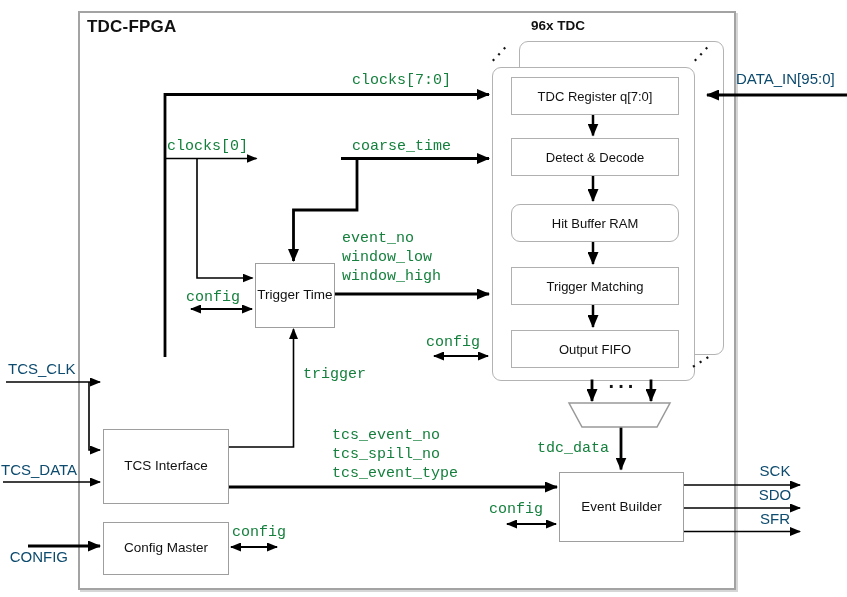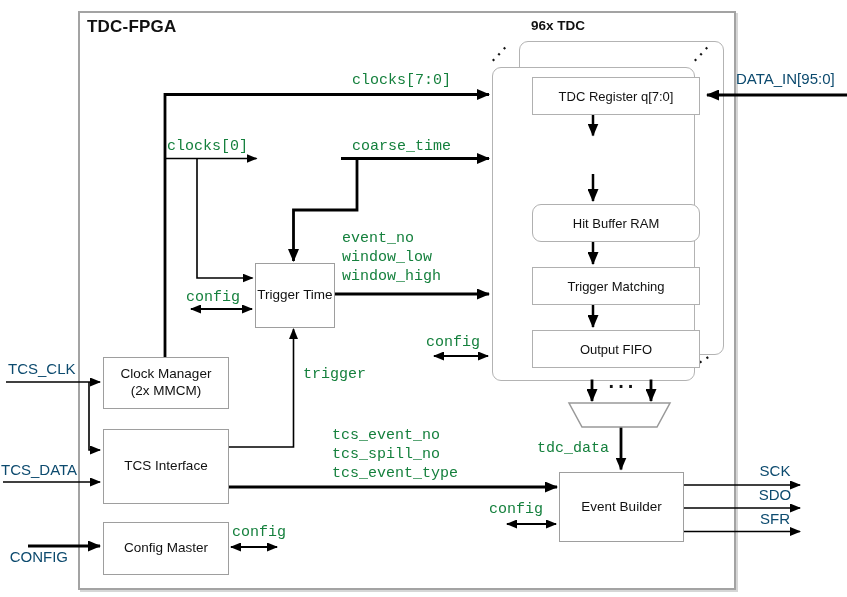--- a/index.html
+++ b/index.html
@@ -12,21 +12,21 @@
   .title{left:87px;top:17px;font-size:17px;font-weight:bold;color:#111;letter-spacing:.2px;}
   .groupLabel{left:531px;top:18px;font-size:13.5px;font-weight:bold;color:#111;}
   
   .card{border:1.5px solid #b3b3b3;border-radius:9px;background:#fff;}
   .cardBack{left:519px;top:41px;width:203px;height:312px;}
   .cardFront{left:492px;top:67px;width:201px;height:312px;}
   
   .box{border:1.4px solid #9e9e9e;background:#fff;color:#111;display:flex;
        align-items:center;justify-content:center;text-align:center;font-size:13.5px;line-height:1.25;}
   .ibox{border:1px solid #b0b0b0;background:#fff;color:#111;display:flex;align-items:center;
-        justify-content:center;text-align:center;font-size:13px;left:511px;width:166px;height:36px;margin-left:21px;}
+        justify-content:center;text-align:center;font-size:13px;left:511px;width:166px;height:36px;}
   .bClockCounter{left:259px;top:131px;width:82px;height:55px;}
   .bTriggerTime{left:255px;top:263px;width:78px;height:63px;}
   .bClockManager{left:103px;top:357px;width:124px;height:50px;flex-direction:column;}
   .bTcsInterface{left:103px;top:429px;width:124px;height:73px;}
   .bConfigMaster{left:103px;top:522px;width:124px;height:51px;}
   .bEventBuilder{left:559px;top:472px;width:123px;height:68px;}
   
   .sig{font-family:"Liberation Mono",monospace;font-size:15px;color:#15803d;white-space:pre;}
   
   .port{font-size:15px;color:#0c4a6e;white-space:pre;}
@@ -98,29 +98,26 @@
 
   <div class="abs title">TDC-FPGA</div>
   <div class="abs groupLabel">96x TDC</div>
 
   <div class="abs dots dotsDiag" style="left:488px;top:44px;">···</div>
   <div class="abs dots dotsDiag" style="left:690px;top:44px;">···</div>
   <div class="abs dots dotsDiag" style="left:690px;top:352px;transform:rotate(-32deg);">···</div>
   <div class="abs dots" style="left:601px;top:375px;width:44px;text-align:center;font-size:20px;">···</div>
 
   <div class="abs ibox" style="top:77px;">TDC Register q[7:0]</div>
+  <div class="abs ibox" style="top:138px;">Detect &amp; Decode</div>
   <div class="abs ibox" style="top:204px;border-radius:9px;">Hit Buffer RAM</div>
   <div class="abs ibox" style="top:267px;">Trigger Matching</div>
   <div class="abs ibox" style="top:330px;">Output FIFO</div>
 
   <div class="abs box bTriggerTime">Trigger Time</div>
-  <div class="abs box bClockManager">
-    <span>Clock Manager</span>
-    <span>(2x MMCM)</span>
-  </div>
   <div class="abs box bTcsInterface">TCS Interface</div>
   <div class="abs box bConfigMaster">Config Master</div>
   <div class="abs box bEventBuilder">Event Builder</div>
 
   <div class="abs sig" style="left:352px;top:72px;">clocks[7:0]</div>
   <div class="abs sig" style="left:167px;top:138px;">clocks[0]</div>
   <div class="abs sig" style="left:352px;top:138px;">coarse_time</div>
   <div class="abs sig" style="left:342px;top:230px;">event_no</div>
   <div class="abs sig" style="left:342px;top:249px;">window_low</div>
   <div class="abs sig" style="left:342px;top:268px;">window_high</div>

